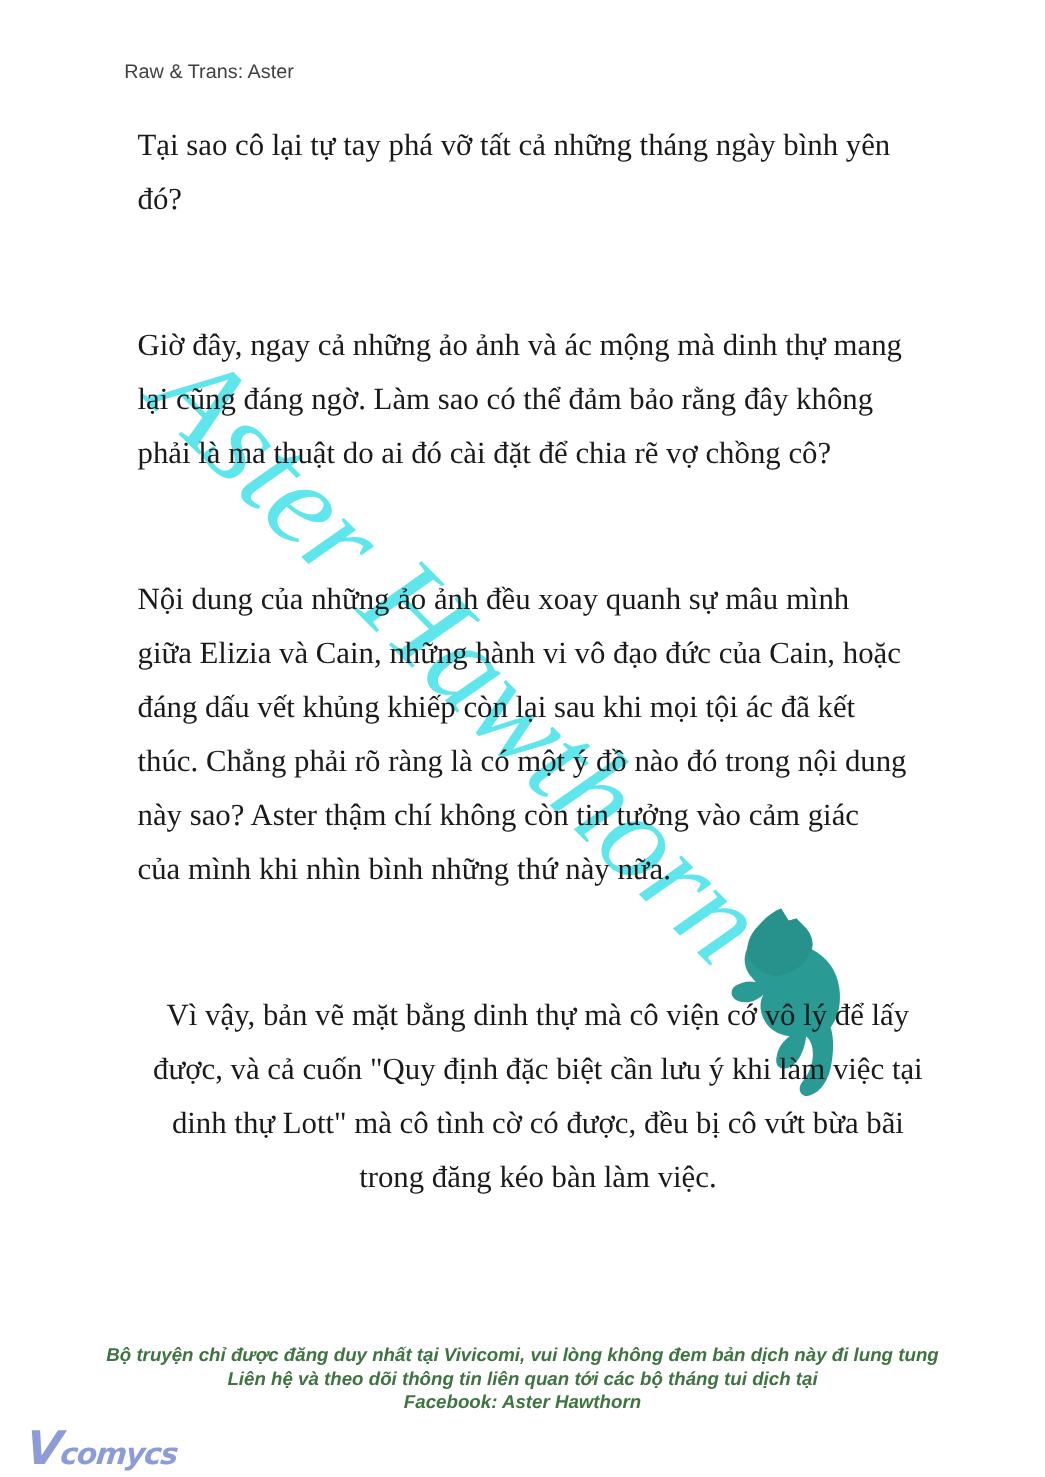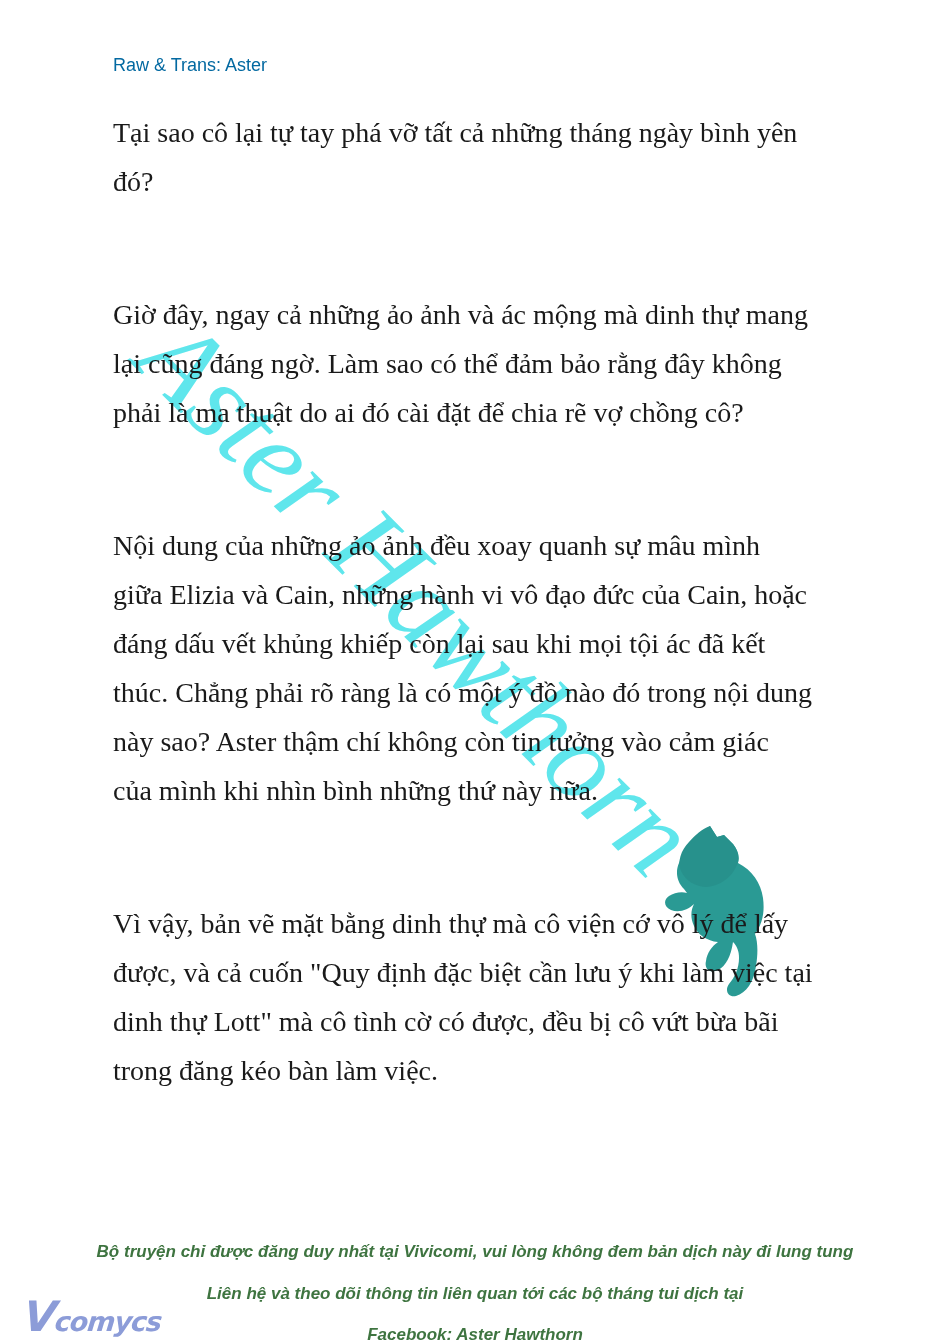--- a/index.html
+++ b/index.html
@@ -37,55 +37,55 @@
     height: 180px;
     z-index: 1;
   }
 
   .credit {
     position: absolute;
     left: 113px;
     top: 55px;
     font-family: "Liberation Sans", sans-serif;
     font-size: 18px;
-    color: #0369a1;
+    color: #404040;
     z-index: 2;
   }
 
   .story {
     position: absolute;
     left: 113px;
     top: 108px;
     width: 740px;
     font-size: 28px;
     color: #1a1a1a;
     z-index: 2;
   }
-  .para { margin: 0 0 84px 0; }
-  .para:last-child { margin-bottom: 0; }
+  .para { margin: 0 0 84px 12px; }
+  .para:last-child { margin-bottom: 0; text-align: center; }
   .line {
     height: 49px;
     line-height: 49px;
     white-space: nowrap;
   }
 
   .footer {
     position: absolute;
     left: 0;
     top: 1221px;
     width: 950px;
     text-align: center;
     font-family: "Liberation Sans", sans-serif;
     font-weight: bold;
     font-style: italic;
     font-size: 17px;
     color: #3E7440;
     z-index: 2;
   }
-  .fline { height: 21.5px; line-height: 21.5px; white-space: nowrap; margin-top: 20px; }
+  .fline { height: 21.5px; line-height: 21.5px; white-space: nowrap; }
 
   .logo {
     position: absolute;
     left: 24px;
     top: 1292px;
     font-family: "DejaVu Sans", sans-serif;
     font-style: italic;
     font-weight: bold;
     font-size: 27px;
     letter-spacing: -1px;

